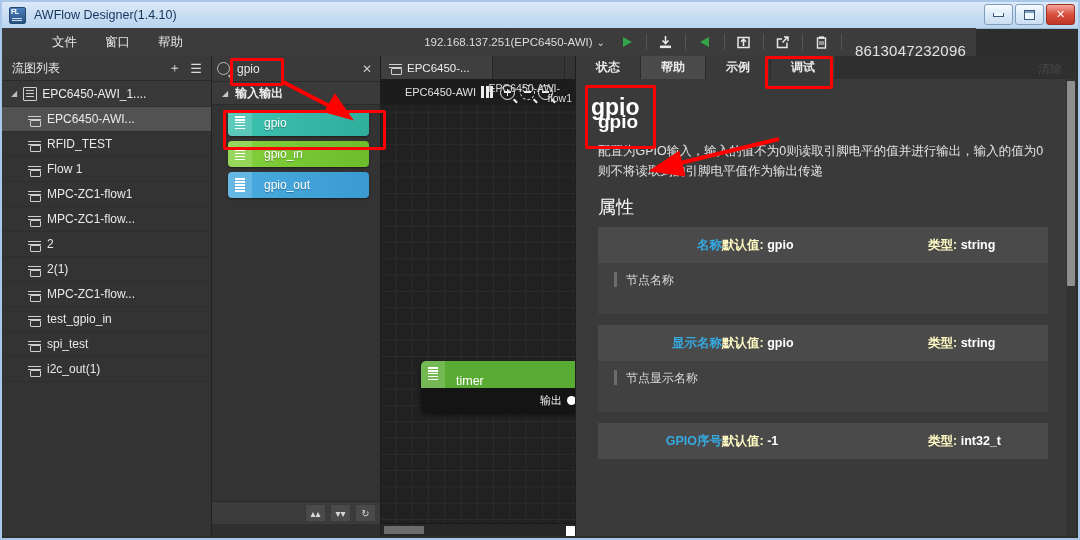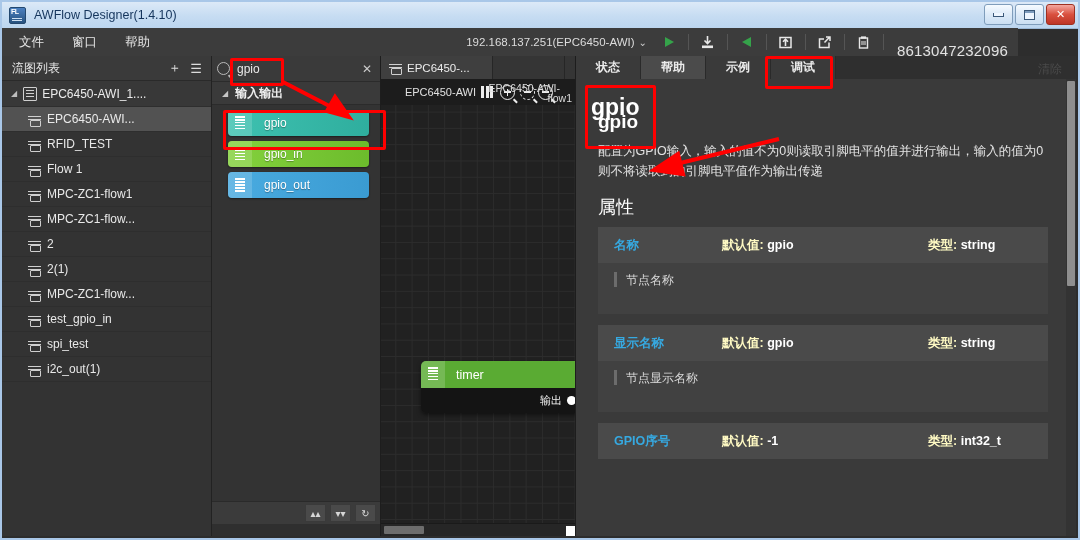--- a/index.html
+++ b/index.html
@@ -31,22 +31,22 @@
      position:relative;}
   .wb.close{background:linear-gradient(#f4a8a0,#d9503f 50%,#bd3526);border-color:#9e3020;}
   .wb .g{position:absolute;left:0;right:0;top:0;bottom:0;
      display:flex;align-items:center;justify-content:center;
      font-size:10px;color:#20364f;}
   .wb.close .g{color:#fff;font-size:11px;font-weight:bold;}
   .min-mark{width:9px;height:3px;border:1px solid #3a5878;border-top:none;background:#eef6ff;}
   .max-mark{width:9px;height:8px;border:1px solid #3a5878;background:#eef6ff;box-shadow:inset 0 2px 0 #7e9cbd;}
 
   
-  .menubar{position:absolute;left:0;top:26px;width:1016px;height:28px;
-    background:#3c3c3c;border-bottom:1px solid #272727;display:flex;align-items:center;}
+  .menubar{position:absolute;left:0;top:26px;width:941px;height:28px;
+    background:#3c3c3c;border-bottom:1px solid #272727;display:flex;align-items:center;padding-left:33px;}
   .menu-item{color:#e6e6e6;font-size:12.5px;padding:3px 11px;margin-left:6px;}
   .menubar .right{position:absolute;right:0;top:0;height:28px;display:flex;align-items:center;}
   .dev-sel{color:#dcdcdc;font-size:11.5px;margin-right:10px;}
   .caret{display:inline-block;margin-left:4px;font-size:10px;color:#cfcfcf;}
   .tb-sep{width:1px;height:16px;background:#555;margin:0 7px;}
   .tbi{width:24px;height:22px;display:flex;align-items:center;justify-content:center;}
   .phone{color:#e2e2e2;font-size:15px;margin:16px 10px 0 6px;letter-spacing:0.2px;}
 
   
   .sidebar{position:absolute;left:0;top:54px;width:209px;bottom:2px;background:#333;
@@ -120,21 +120,21 @@
   .ch-bars i{display:block;width:3px;height:12px;background:#ededed;}
   .ch-zoom{position:relative;width:58px;height:18px;}
   .zic{position:absolute;top:2px;width:13px;height:13px;border:1.6px solid #ededed;border-radius:50%;}
   .zic:after{content:"";position:absolute;right:-4px;bottom:-3px;width:5px;height:1.6px;background:#ededed;transform:rotate(45deg);}
   .zic b{position:absolute;left:2.5px;top:5px;width:7px;height:1.5px;background:#ededed;}
   .zic b.v{left:5.5px;top:2.5px;width:1.5px;height:7px;}
   .ch-flow{position:absolute;right:4px;top:13px;color:#dcdcdc;font-size:10.5px;}
   .ch-overlay{position:absolute;right:16px;top:3px;color:#dcdcdc;font-size:10.5px;}
   .node{position:absolute;border-radius:5px;overflow:hidden;
      box-shadow:0 2px 4px rgba(0,0,0,.5);}
-  .node-top{height:27px;display:flex;align-items:center;background:#5aab33;}
+  .node-top{height:27px;display:flex;align-items:flex-end;background:#5aab33;}
   .node-top .ico{width:24px;height:100%;background:rgba(255,255,255,.17);position:relative;flex:none;}
   .node-top .ico:after{content:"";position:absolute;left:7px;top:6px;width:10px;height:15px;
      background:repeating-linear-gradient(#fff 0 1.5px,transparent 1.5px 3px);}
   .node-top .lbl{color:#fff;font-size:12.5px;margin-left:11px;}
   .node-body{height:25px;background:#141414;display:flex;align-items:center;
      justify-content:flex-end;padding-right:5px;}
   .node-body .out{color:#f2f2f2;font-size:11px;margin-right:5px;}
   .port{width:9px;height:9px;border-radius:50%;background:#fff;}
   .hscroll{position:absolute;left:0;right:0;bottom:0;height:12px;background:#262626;
      border-top:1px solid #1a1a1a;}
@@ -150,21 +150,21 @@
      font-size:12px;font-weight:bold;background:#3a3a3a;border-right:1px solid #2a2a2a;}
   .rtab.active{background:#4b4b4b;}
   .rt-clear{position:absolute;right:14px;top:5px;color:#4a4a4a;font-size:12px;}
   .help-body{position:absolute;left:0;right:0;top:23px;bottom:0;background:#3a3a3a;overflow:hidden;}
   .help-inner{position:absolute;left:0;right:10px;top:0;bottom:0;padding:14px 18px 0 22px;box-sizing:border-box;}
   .h-title{color:#fff;font-size:19px;font-weight:bold;margin:18px 0 8px 0;}
   .h-desc{color:#e3e3e3;font-size:12.5px;line-height:20px;}
   .h-sec{color:#fff;font-size:18px;margin:14px 0 8px 0;}
   .attr{margin-bottom:11px;}
   .attr-head{background:#4a4a4a;height:36px;display:flex;align-items:center;padding:0 0 0 16px;}
-  .attr-name{color:#36a9e1;font-size:12.5px;font-weight:bold;width:108px;flex:none;}
+  .attr-name{color:#36a9e1;font-size:12.5px;font-weight:bold;width:108px;flex:none;text-align:right;}
   .attr-def{font-size:12.5px;font-weight:bold;width:206px;flex:none;}
   .attr-type{font-size:12.5px;font-weight:bold;}
   .k{color:#fef9c3;}
   .v{color:#fff;}
   .attr-desc{background:#414141;min-height:42px;display:flex;align-items:flex-start;
      padding:9px 0 0 16px;}
   .bar{width:3px;height:15px;background:#6c6c6c;margin-right:9px;flex:none;}
   .attr-desc span{color:#d9d9d9;font-size:12px;}
   .vscroll{position:absolute;right:0;top:23px;bottom:0;width:10px;background:#333;}
   .vthumb{position:absolute;left:1px;top:2px;width:8px;height:205px;background:#8f8f8f;border-radius:1px;}

